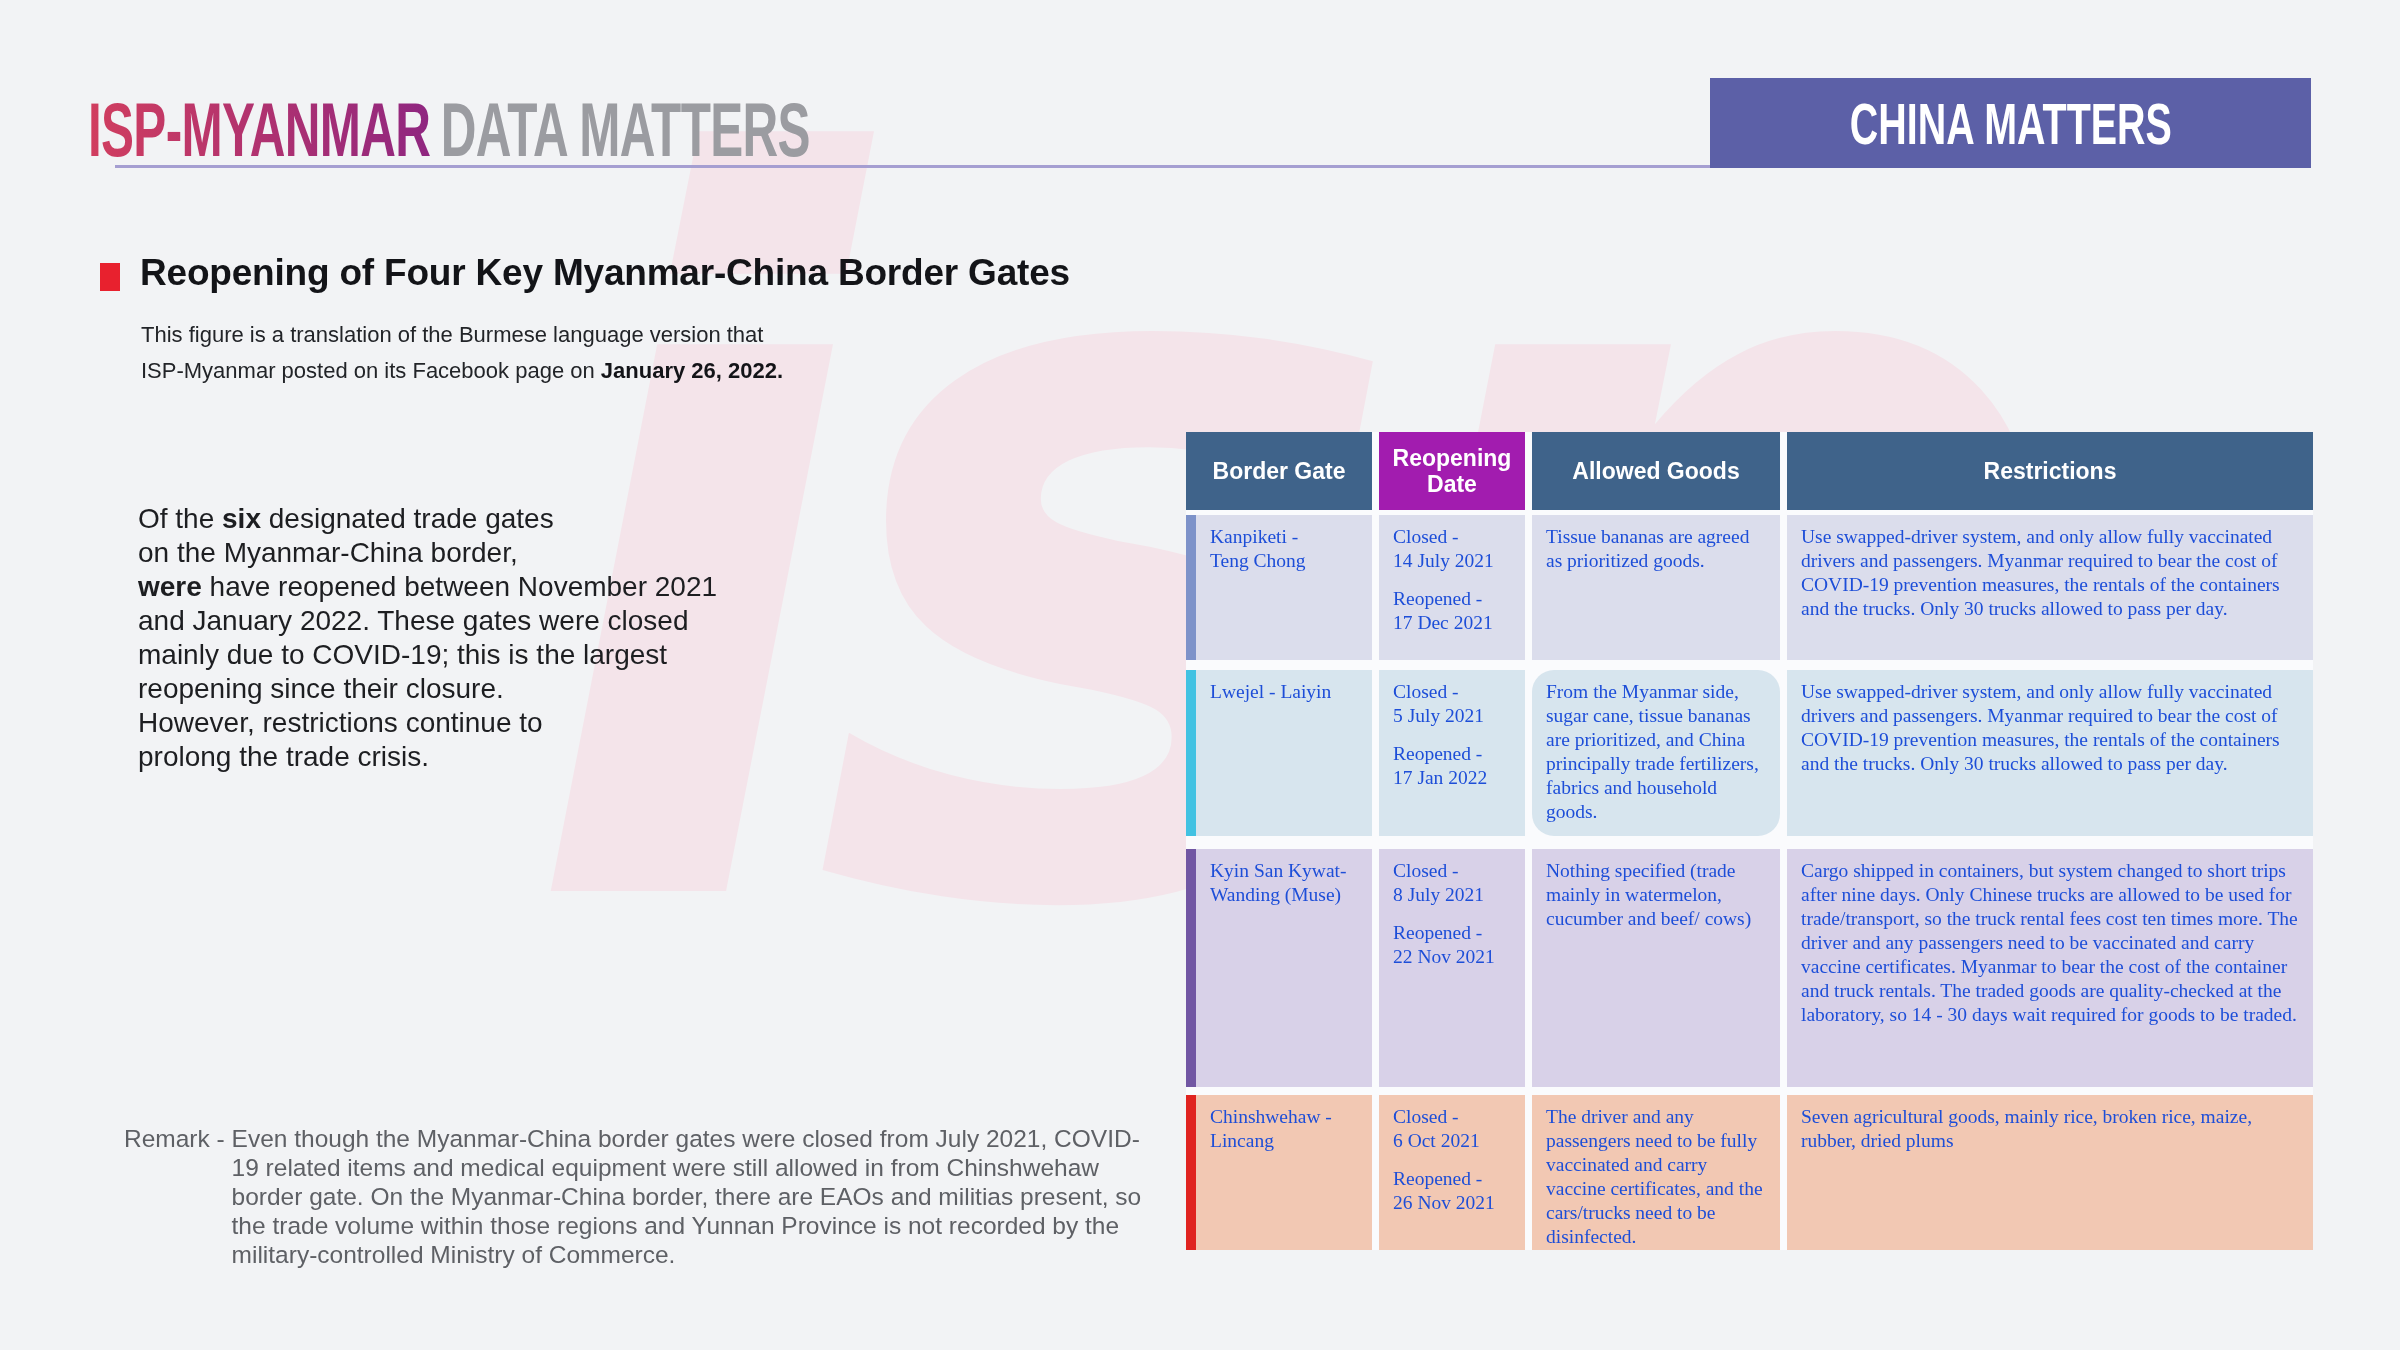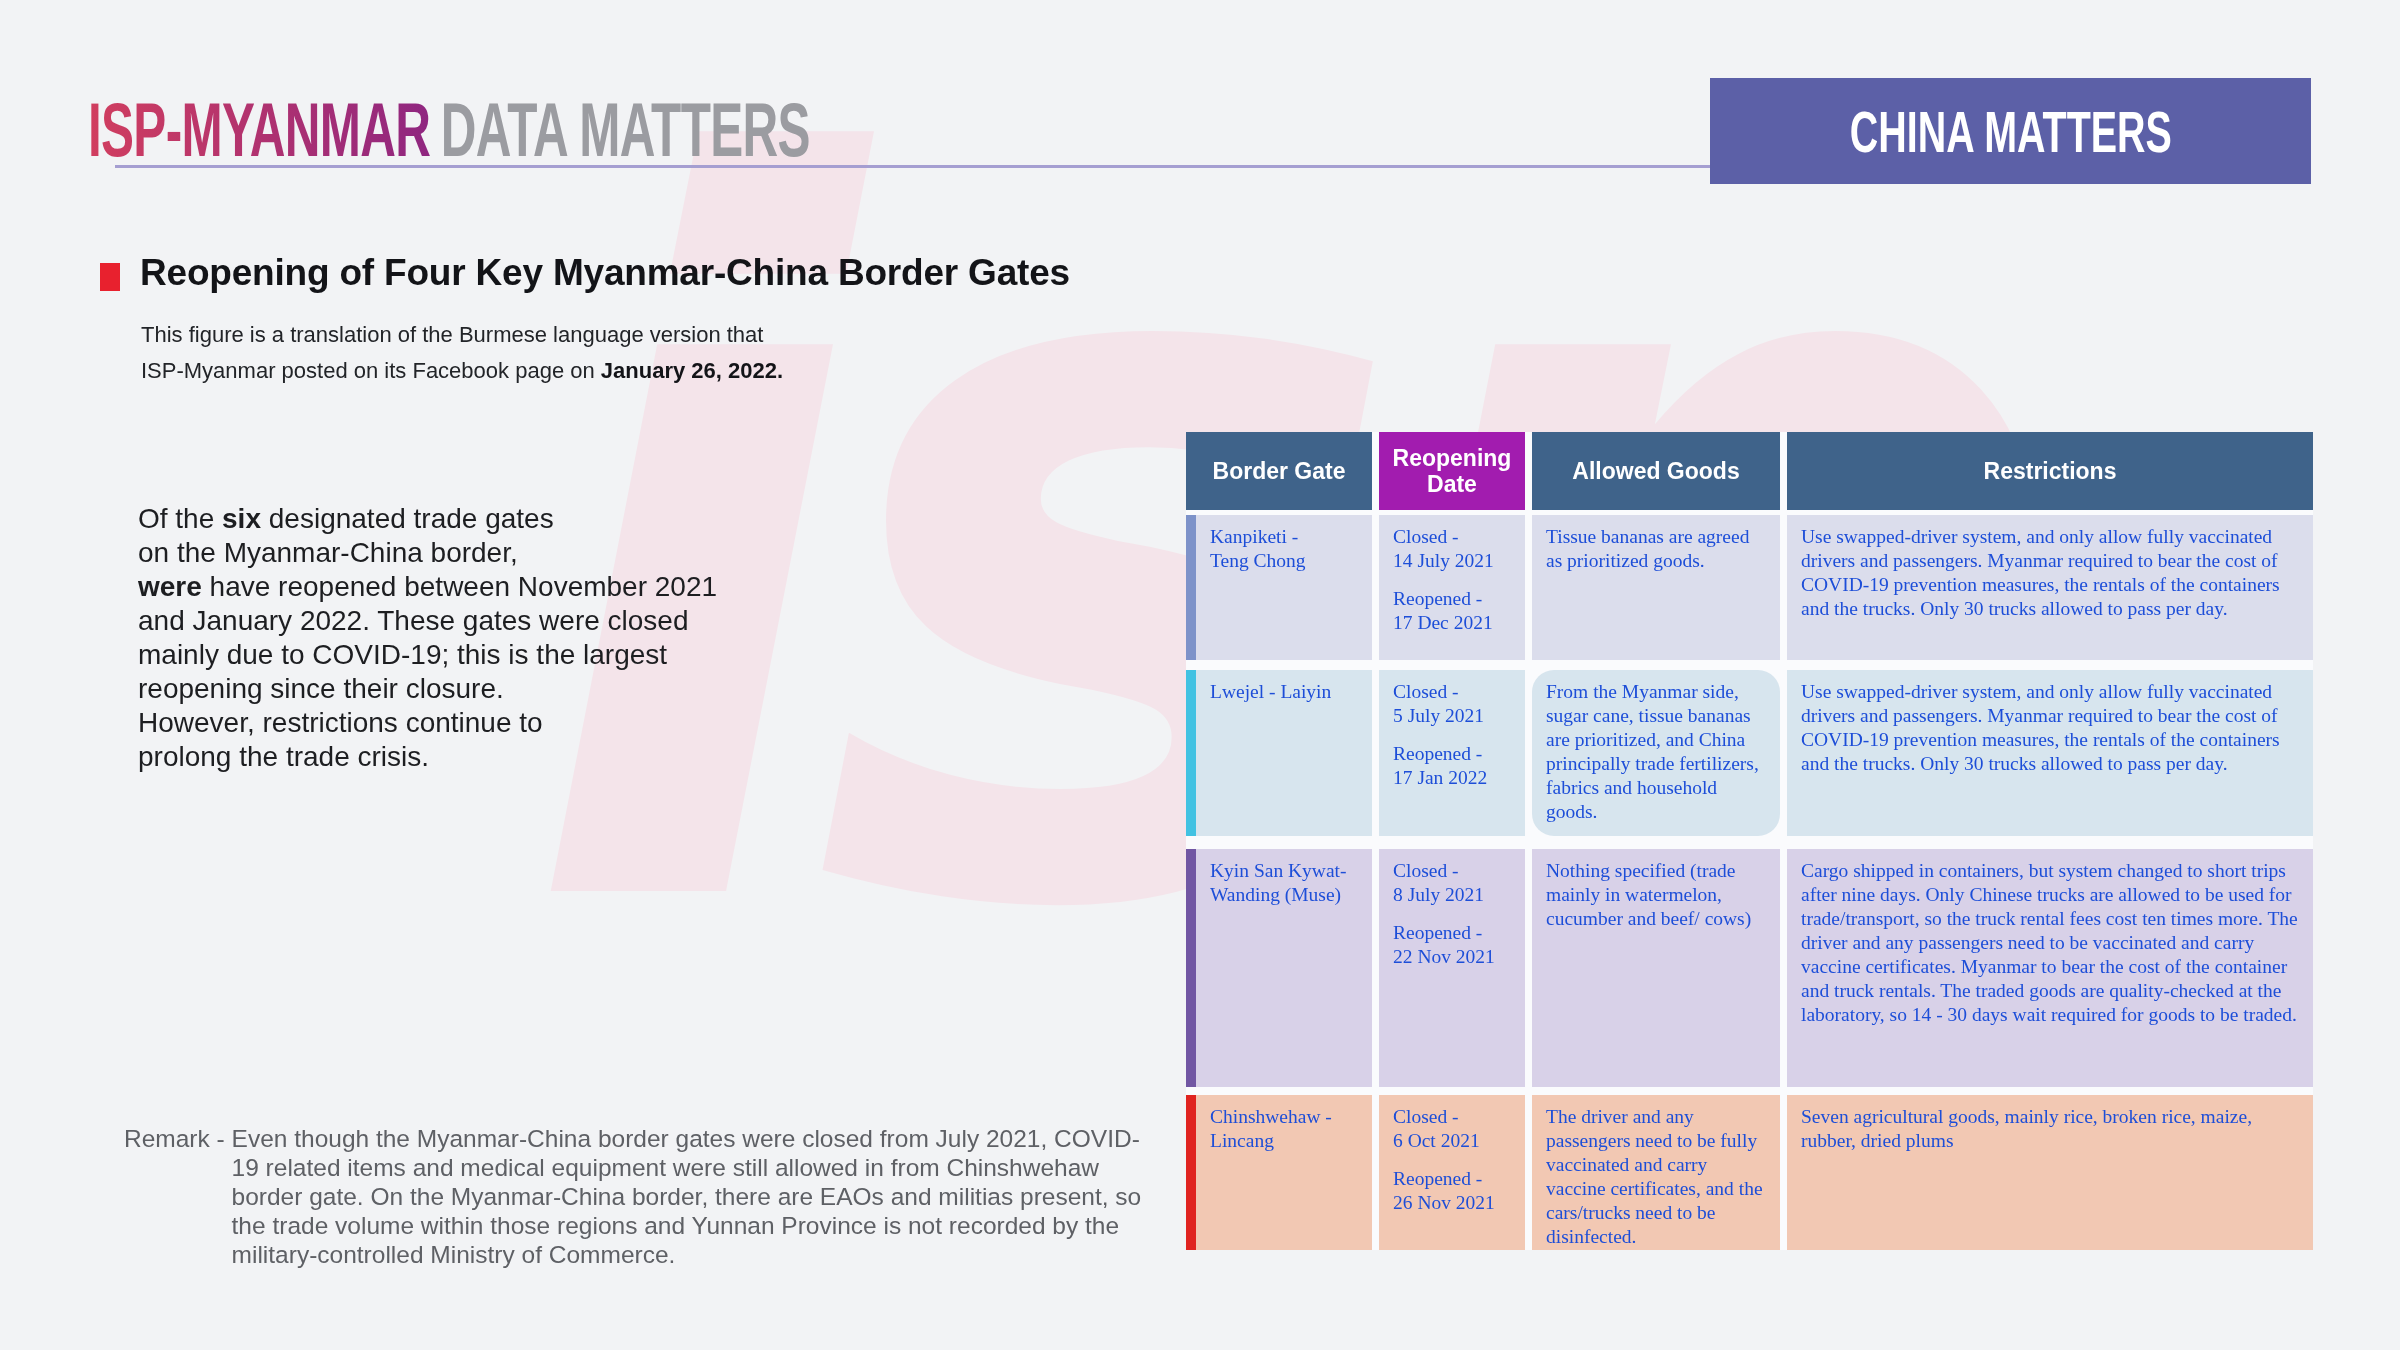--- a/index.html
+++ b/index.html
@@ -25,21 +25,21 @@
   .logo-primary{
     font-size:76px;font-weight:800;letter-spacing:-1px;
     color:#b02d70;
     background:linear-gradient(90deg,#d13e5f 0%,#8f2680 100%);
     -webkit-background-clip:text;background-clip:text;
     -webkit-text-fill-color:transparent;
   }
   .logo-secondary{font-size:76px;font-weight:800;letter-spacing:-1px;color:#9b9ca1;}
   .divider{position:absolute;left:115px;top:165px;width:2196px;height:3px;background:#a59ed1;z-index:1;}
   .badge{
-    position:absolute;left:1710px;top:78px;width:601px;height:106px;z-index:2;
+    position:absolute;left:1710px;top:78px;width:601px;height:90px;z-index:2;
     display:flex;align-items:center;justify-content:center;
   }
   .badge-text{
     font-size:58px;font-weight:800;color:#ffffff;white-space:nowrap;
     transform:scaleX(0.68);letter-spacing:0;
   }
   
   .bullet{position:absolute;left:100px;top:263px;width:20px;height:28px;z-index:2;}
   .title{
     position:absolute;left:140px;top:252px;margin:0;z-index:2;

